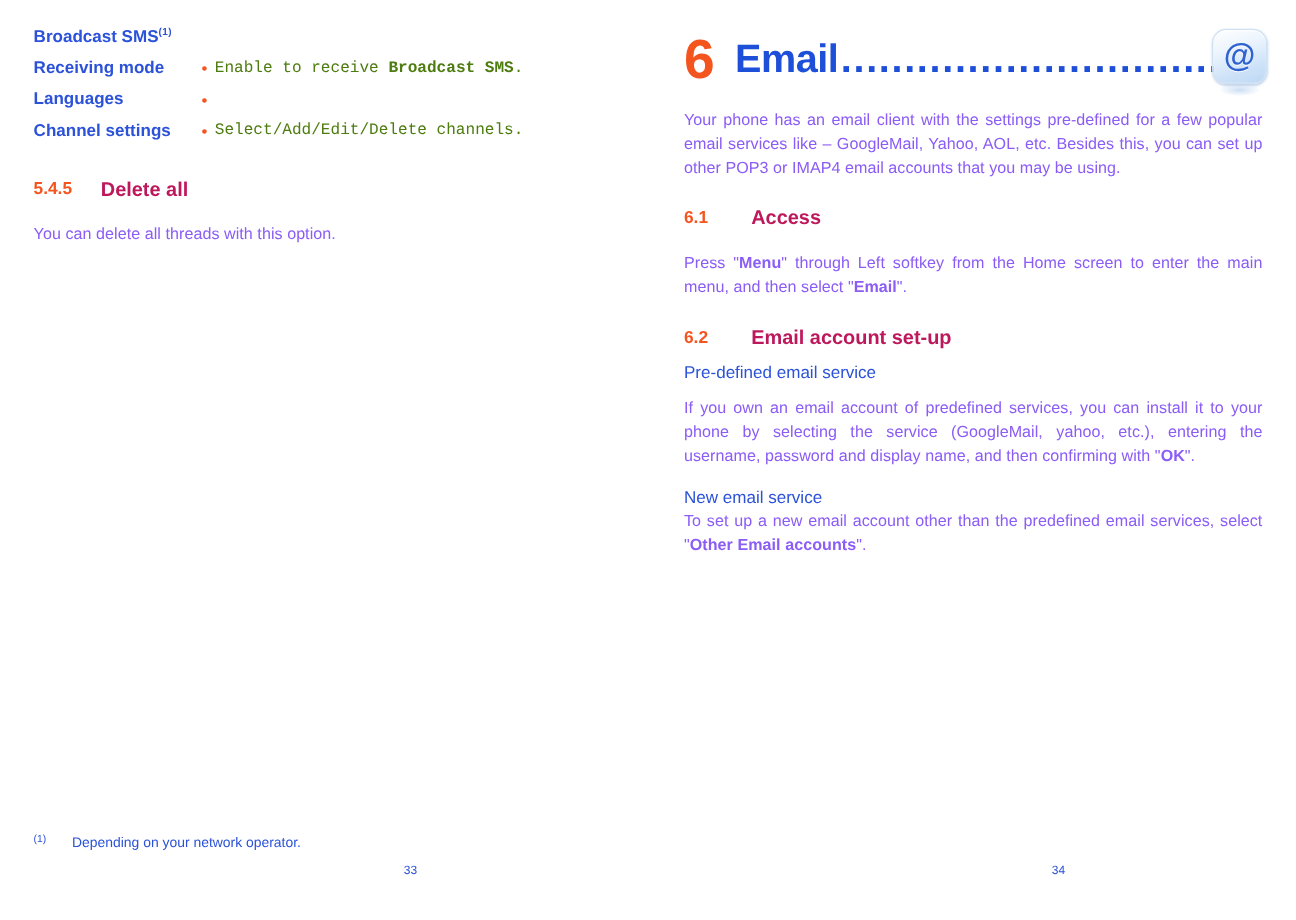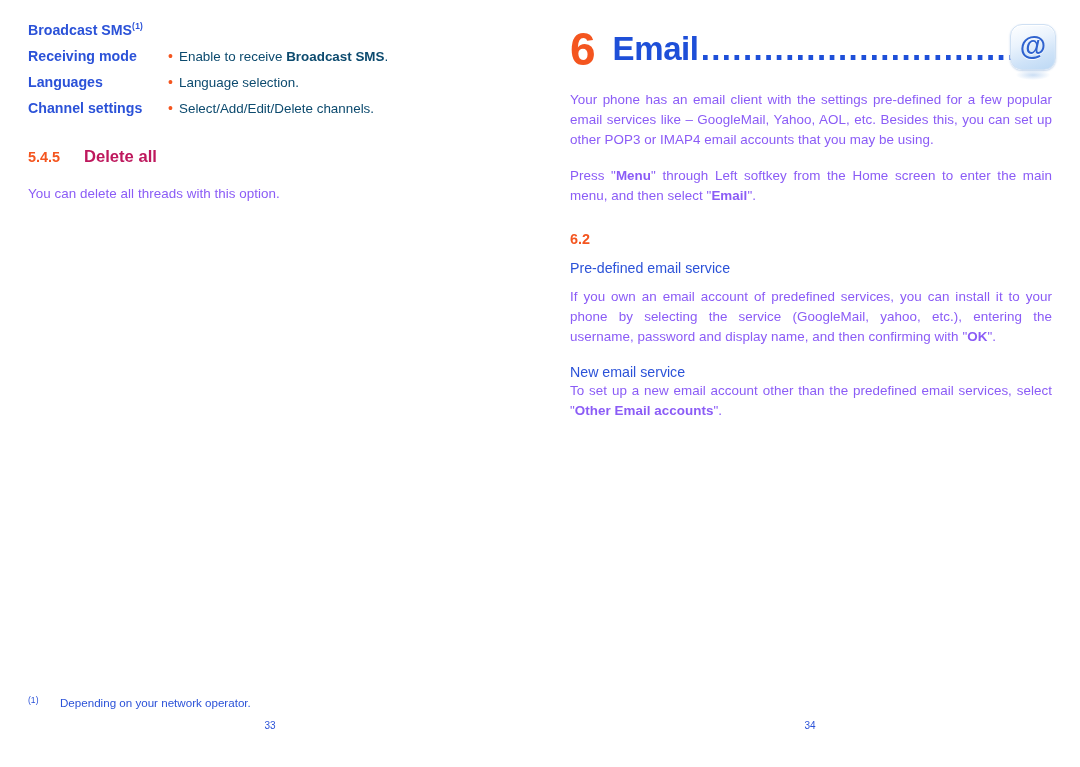--- a/index.html
+++ b/index.html
@@ -20,20 +20,21 @@
     width: 1080px;
     height: 767px;
   }
 
   
   .page {
     position: absolute;
     top: 0;
     width: 540px;
     height: 767px;
+    padding-left: 48px;
   }
   .page-left  { left: 0; }
   .page-right { left: 540px; }
 
   .page-body {
     position: absolute;
     left: 28px;
     top: 18px;
     width: 482px;
   }
@@ -85,22 +86,23 @@
   .defbullet {
     flex: 0 0 11px;
     color: #f4551f;
     font-size: 14px;
     line-height: 17px;
     text-align: left;
   }
   .defdesc {
     flex: 1 1 auto;
     font-size: 13.4px;
-    color: #0c4a6e;
+    color: #4d7c0f;
     line-height: 17px;
+    font-family: Liberation Mono, monospace;
   }
 
   
   .subhead {
     display: flex;
     align-items: center;
     margin: 0;
   }
   .subhead .num {
     color: #f4551f;
@@ -246,21 +248,20 @@
 
       <div class="defrow">
         <div class="defterm">Receiving mode</div>
         <div class="defbullet">•</div>
         <div class="defdesc"><span>Enable to receive </span><b>Broadcast SMS</b><span>.</span></div>
       </div>
 
       <div class="defrow">
         <div class="defterm">Languages</div>
         <div class="defbullet">•</div>
-        <div class="defdesc"><span>Language selection.</span></div>
       </div>
 
       <div class="defrow">
         <div class="defterm">Channel settings</div>
         <div class="defbullet">•</div>
         <div class="defdesc"><span>Select/Add/Edit/Delete channels.</span></div>
       </div>
 
       <div class="subhead mt-4">
         <span class="num">5.4.5</span>
@@ -286,25 +287,30 @@
         <span class="chapter-num">6</span>
         <span class="chapter-title">Email</span>
         <span class="chapter-leader">..................................................</span>
         <span class="at-badge">
           <span class="at-glyph">@</span>
         </span>
       </div>
 
       <p class="para">Your phone has an email client with the settings pre-defined for a few popular email services like – GoogleMail, Yahoo, AOL, etc. Besides this, you can set up other POP3 or IMAP4 email accounts that you may be using.</p>
 
+      <div class="subhead mt-3">
+        <span class="num">6.1</span>
+        <span class="txt">Access</span>
+      </div>
 
       <p class="para mt-2"><span>Press "</span><b>Menu</b><span>" through Left softkey from the Home screen to enter the main menu, and then select "</span><b>Email</b><span>".</span></p>
 
       <div class="subhead mt-3">
         <span class="num">6.2</span>
+        <span class="txt">Email account set-up</span>
       </div>
 
       <p class="runin mt-1">Pre-defined email service</p>
       <p class="para mt-1"><span>If you own an email account of predefined services, you can install it to your phone by selecting the service (GoogleMail, yahoo, etc.), entering the username, password and display name, and then confirming with "</span><b>OK</b><span>".</span></p>
 
       <p class="runin mt-2">New email service</p>
       <p class="para"><span>To set up a new email account other than the predefined email services, select "</span><b>Other Email accounts</b><span>".</span></p>
 
     </div>
 

